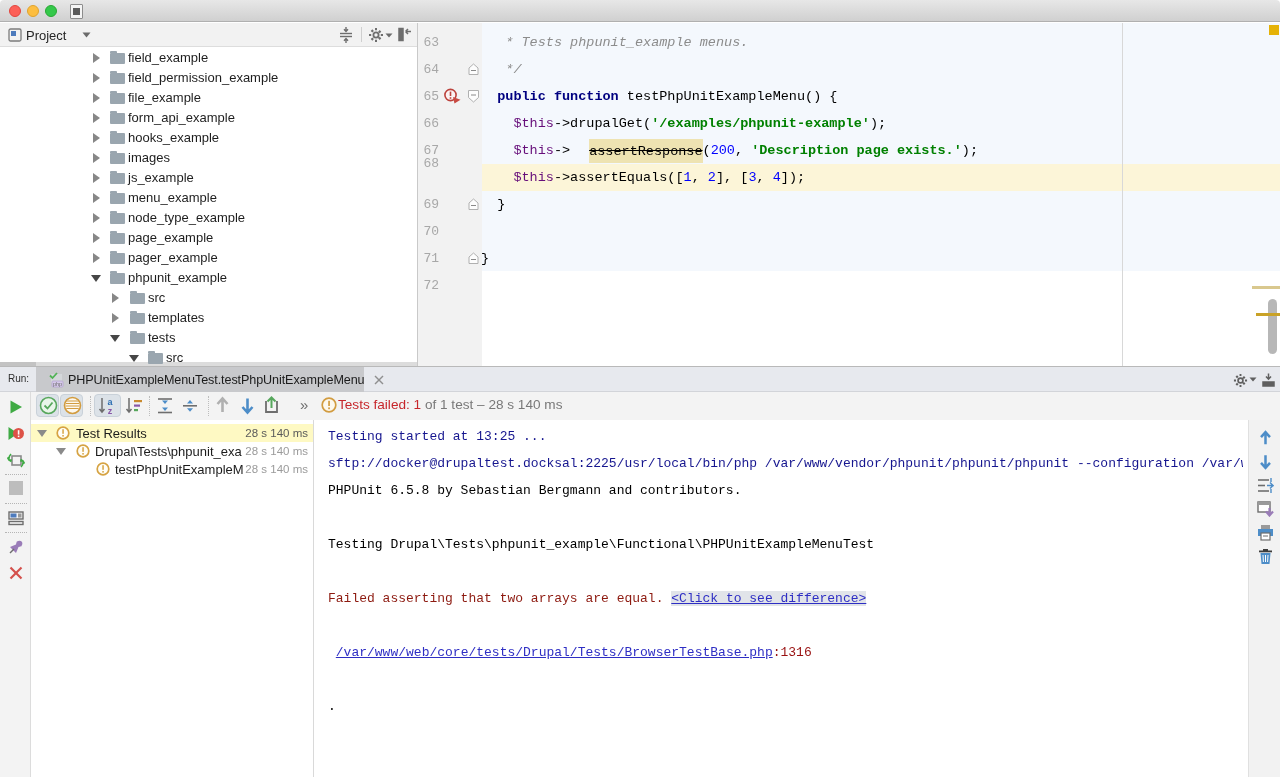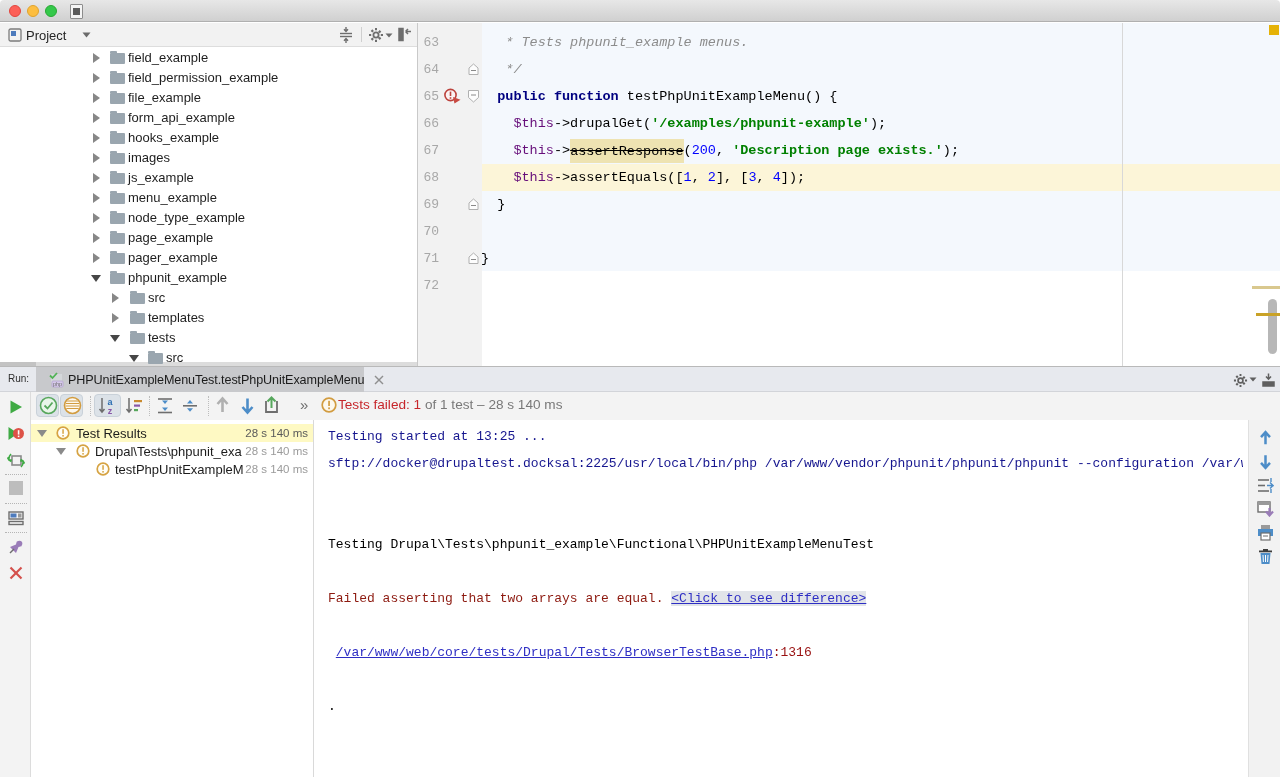--- a/index.html
+++ b/index.html
@@ -45,21 +45,21 @@
 #marginline { position:absolute; left:704px; top:0; width:1px; height:343px; background:#d8d8d8; }
 .lnum { position:absolute; left:0; width:21px; text-align:right;
   font-family:"Liberation Mono",monospace; font-size:13px; color:#a8a8a8; line-height:27px; height:27px; }
 .cline { position:absolute; left:63px; line-height:27px; height:27px; margin:0;
   font-family:"Liberation Mono",monospace; font-size:13.5px; color:#000; white-space:pre; }
 .cm { color:#8c8c8c; font-style:italic; }
 .kw { color:#000080; font-weight:bold; }
 .str { color:#008000; font-weight:bold; }
 .num { color:#0000ff; }
 .var { color:#660e7a; }
-.dep { text-decoration:line-through; background:#eee3b2; padding:4.5px 0; }
+.dep { text-decoration:line-through; background:#eee3b2; padding:4.5px 0;margin-left:19px; }
 
 #runtab { position:absolute; left:0; top:366px; width:1280px; height:26px; border-top:1px solid #b9b9b9; border-bottom:1px solid #d2d4d9;
   background:#e7e9ee; }
 #runtab .runlbl { position:absolute; left:8px; top:6px; font-size:10px; color:#2e2e2e; }
 #thetab { position:absolute; left:36px; top:0; width:328px; height:26px;
   background:#c8c9cc; }
 #thetab .tlbl { position:absolute; left:32px; top:6px; font-size:12.6px; letter-spacing:-0.1px; color:#1b1b1b; white-space:nowrap; }
 #runbar { position:absolute; left:31px; top:392px; width:1249px; height:28px; background:#f3f3f3; }
 #lstrip { position:absolute; left:0; top:392px; width:31px; height:385px; background:#f3f3f3;
   border-right:1px solid #dcdcdc; }
@@ -212,21 +212,21 @@
 <div class="lnum" style="top:6px">63</div>
 <pre class="cline" style="top:6px"><span class="cm">   * Tests phpunit_example menus.</span></pre>
 <div class="lnum" style="top:33px">64</div>
 <pre class="cline" style="top:33px"><span class="cm">   */</span></pre>
 <div class="lnum" style="top:60px">65</div>
 <pre class="cline" style="top:60px">  <span class="kw">public function</span> testPhpUnitExampleMenu() {</pre>
 <div class="lnum" style="top:87px">66</div>
 <pre class="cline" style="top:87px">    <span class="var">$this</span>-&gt;drupalGet(<span class="str">'/examples/phpunit-example'</span>);</pre>
 <div class="lnum" style="top:114px">67</div>
 <pre class="cline" style="top:114px">    <span class="var">$this</span>-&gt;<span class="dep">assertResponse</span>(<span class="num">200</span>, <span class="str">'Description page exists.'</span>);</pre>
-<div class="lnum" style="top:141px">68</div>
+<div class="lnum" style="top:127px">68</div>
 <pre class="cline" style="top:141px">    <span class="var">$this</span>-&gt;assertEquals([<span class="num">1</span>, <span class="num">2</span>], [<span class="num">3</span>, <span class="num">4</span>]);</pre>
 <div class="lnum" style="top:168px">69</div>
 <pre class="cline" style="top:168px">  }</pre>
 <div class="lnum" style="top:195px">70</div>
 <div class="lnum" style="top:222px">71</div>
 <pre class="cline" style="top:222px">}</pre>
 <div class="lnum" style="top:249px">72</div>
 <svg class="abs" style="left:50px;top:40px" width="11" height="13" viewBox="0 0 11 13">
       <path d="M1 11.5 h9 v-6.5 l-4.5 -4 l-4.5 4 z" fill="#fdfdfd" stroke="#b0b0b0"></path>
       <line x1="3" y1="7.5" x2="8" y2="7.5" stroke="#8a8a8a"></line>
@@ -405,20 +405,21 @@
         <rect x="6.3" y="3.2" width="1.5" height="4.6" fill="#d6a343"></rect>
         <rect x="6.3" y="9" width="1.5" height="1.6" fill="#d6a343"></rect>
       </svg>
   <span class="tl2" style="left:84px;width:128px">testPhpUnitExampleMenu</span>
   <span class="dur">28 s 140 ms</span>
 </div>
 </div>
 <div id="rconsole">
 <div class="conline" style="left:14px;top:10px"><span class="cnavy">Testing started at 13:25 ...</span></div>
 <div class="conline" style="left:14px;top:37px"><span class="cnavy">sftp://docker@drupaltest.docksal:2225/usr/local/bin/php /var/www/vendor/phpunit/phpunit/phpunit --configuration /var/www/phpunit.xml</span></div>
+<div class="conline" style="left:14px;top:64px">PHPUnit 6.5.8 by Sebastian Bergmann and contributors.</div>
 <div class="conline" style="left:14px;top:118px">Testing Drupal\Tests\phpunit_example\Functional\PHPUnitExampleMenuTest</div>
 <div class="conline" style="left:14px;top:172px"><span class="cmaroon">Failed asserting that two arrays are equal.</span> <span class="chl"><span class="clink">&lt;Click to see difference&gt;</span></span></div>
 <div class="conline" style="left:14px;top:226px"> <span class="clink">/var/www/web/core/tests/Drupal/Tests/BrowserTestBase.php</span><span class="cdarkred">:1316</span></div>
 <div class="conline" style="left:14px;top:280px">.</div>
 </div>
 <div id="ctoolbar">
 <svg class="abs" style="left:8px;top:10px" width="17" height="17" viewBox="0 0 19 19">
       <path d="M9.5 2.5 L9.5 16 M4.5 8 L9.5 2.5 L14.5 8" stroke="#4d8dc8" stroke-width="2.8" fill="none"></path>
     </svg>
 <svg class="abs" style="left:8px;top:33px" width="17" height="17" viewBox="0 0 19 19">

